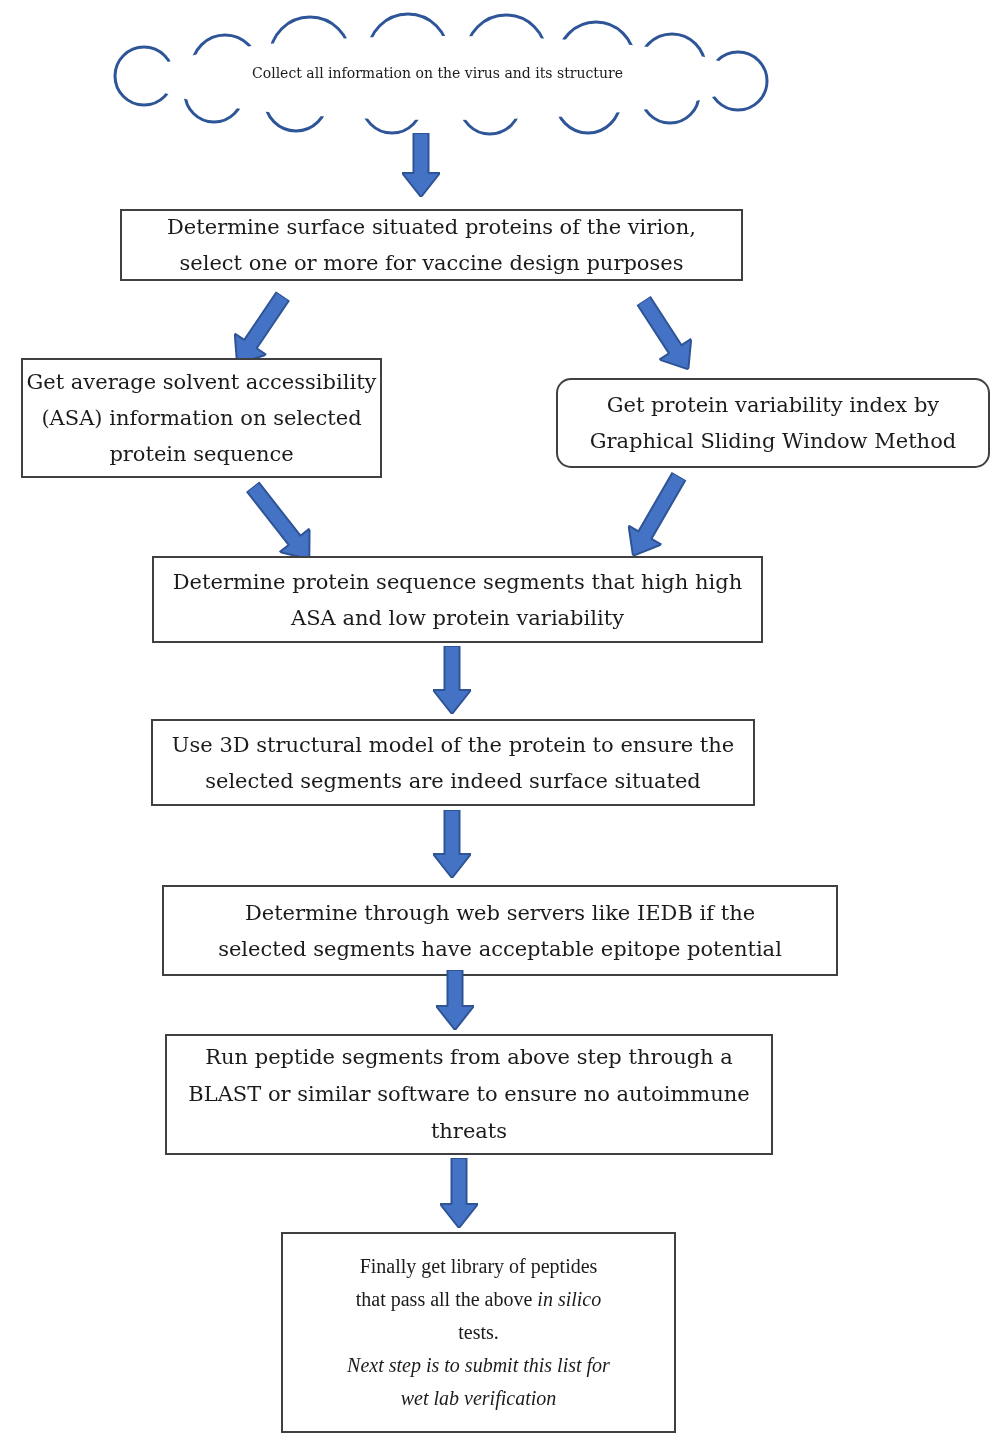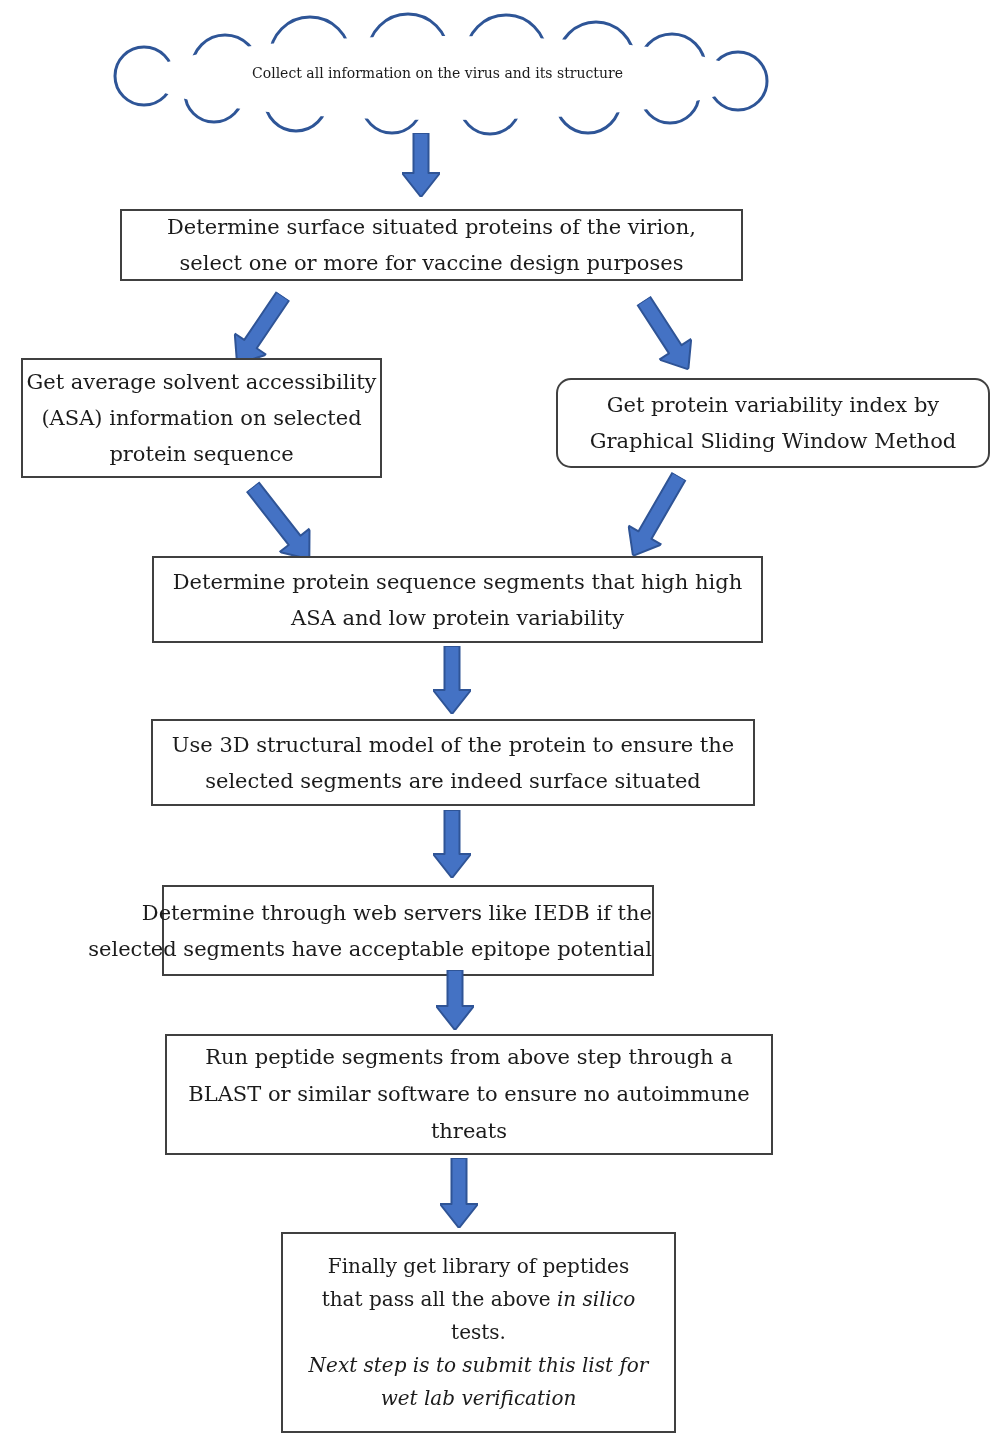--- a/index.html
+++ b/index.html
@@ -150,21 +150,21 @@
     <div class="line">Use 3D structural model of the protein to ensure the</div>
     <div class="line">selected segments are indeed surface situated</div>
   </div>
 
   <div class="block-arrow" style="left:433px;top:810px;">
     <svg width="38" height="68">
         <polygon points="11.5,0 26.5,0 26.5,44 38,44 19,68 0,44 11.5,44"></polygon>
       </svg>
   </div>
 
-  <div class="box" style="left:162px;top:885px;width:492px;height:91px;align-items:flex-end;">
+  <div class="box" style="left:162px;top:885px;width:676px;height:91px;">
     <div class="line">Determine through web servers like IEDB if the</div>
     <div class="line">selected segments have acceptable epitope potential</div>
   </div>
 
   <div class="block-arrow" style="left:436px;top:970px;">
     <svg width="38" height="60">
         <polygon points="11.5,0 26.5,0 26.5,36 38,36 19,60 0,36 11.5,36"></polygon>
       </svg>
   </div>
 
@@ -173,21 +173,21 @@
     <div class="line">BLAST or similar software to ensure no autoimmune</div>
     <div class="line">threats</div>
   </div>
 
   <div class="block-arrow" style="left:440px;top:1158px;">
     <svg width="38" height="70">
         <polygon points="11.5,0 26.5,0 26.5,46 38,46 19,70 0,46 11.5,46"></polygon>
       </svg>
   </div>
 
-  <div class="box final-box" style="left:281px;top:1232px;width:395px;height:201px;">
+  <div class="box final-box" style="left:281px;top:1232px;width:395px;height:201px;font-family:Liberation Serif, serif;">
     <div class="fline">Finally get library of peptides</div>
     <div class="fline"><span>that pass all the above </span><span class="italic">in silico</span></div>
     <div class="fline">tests.</div>
     <div class="fline italic">Next step is to submit this list for</div>
     <div class="fline italic">wet lab verification</div>
   </div>
 
 </div>
 
 </body></html>

